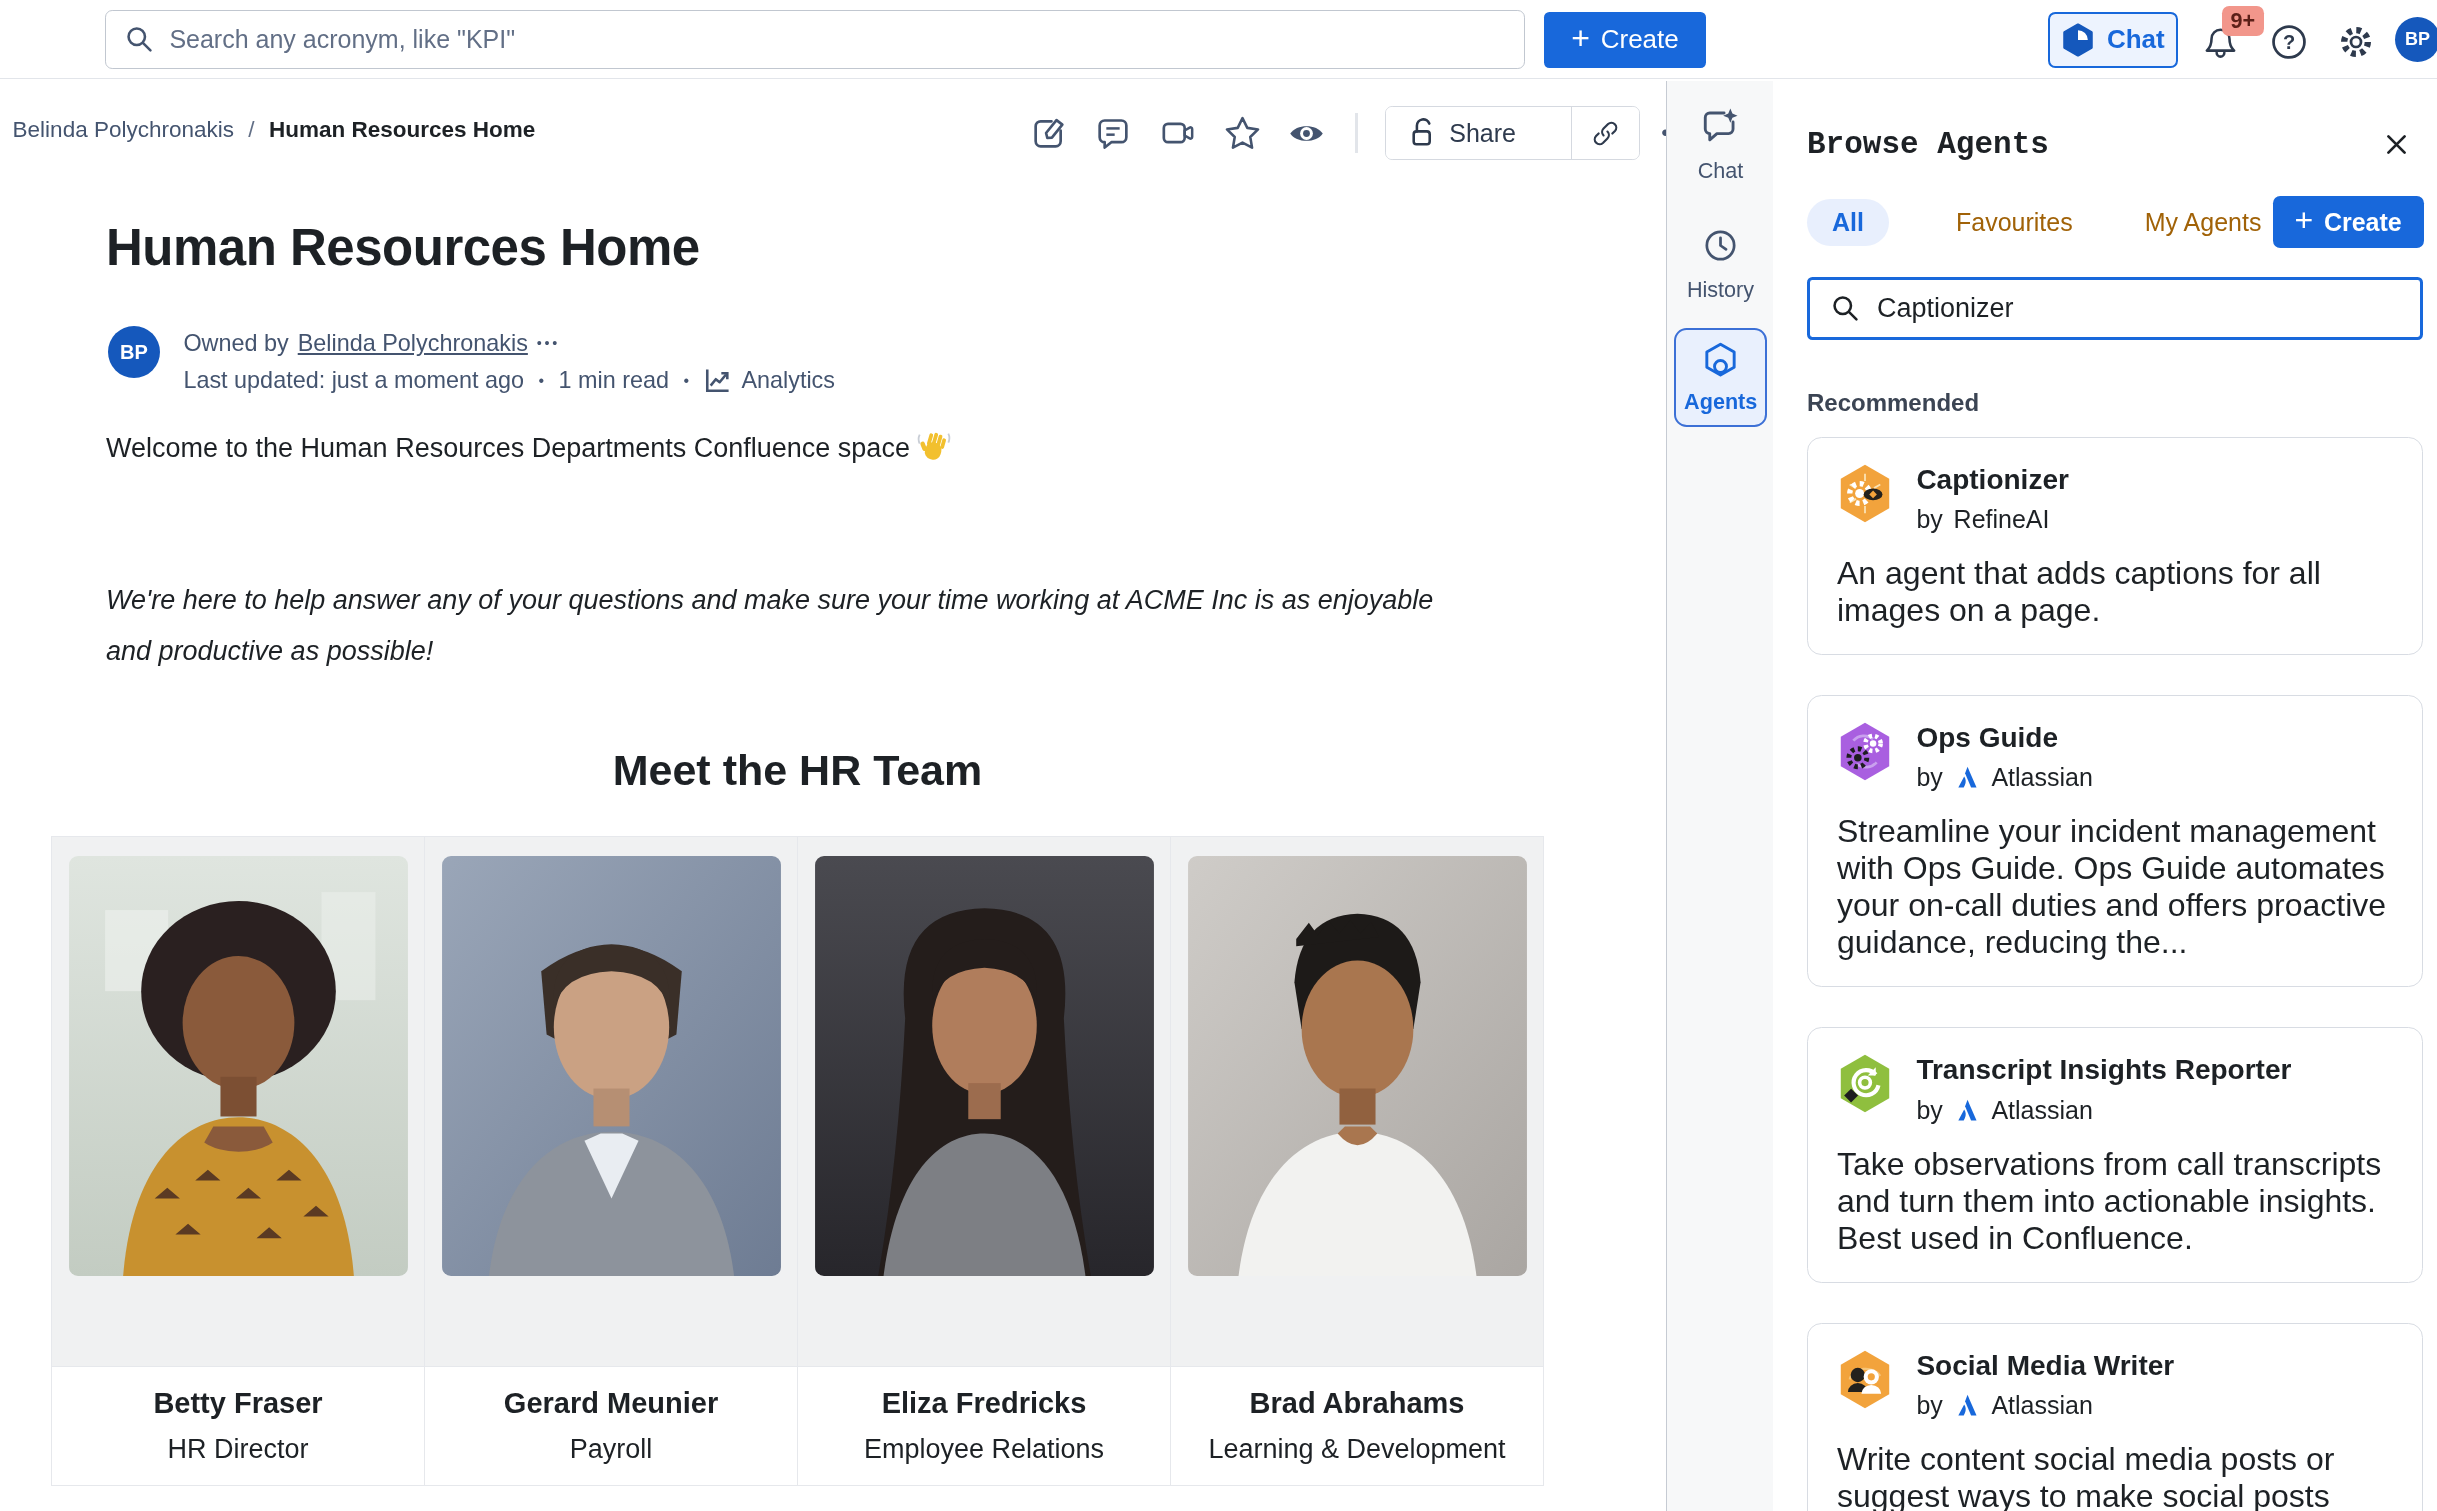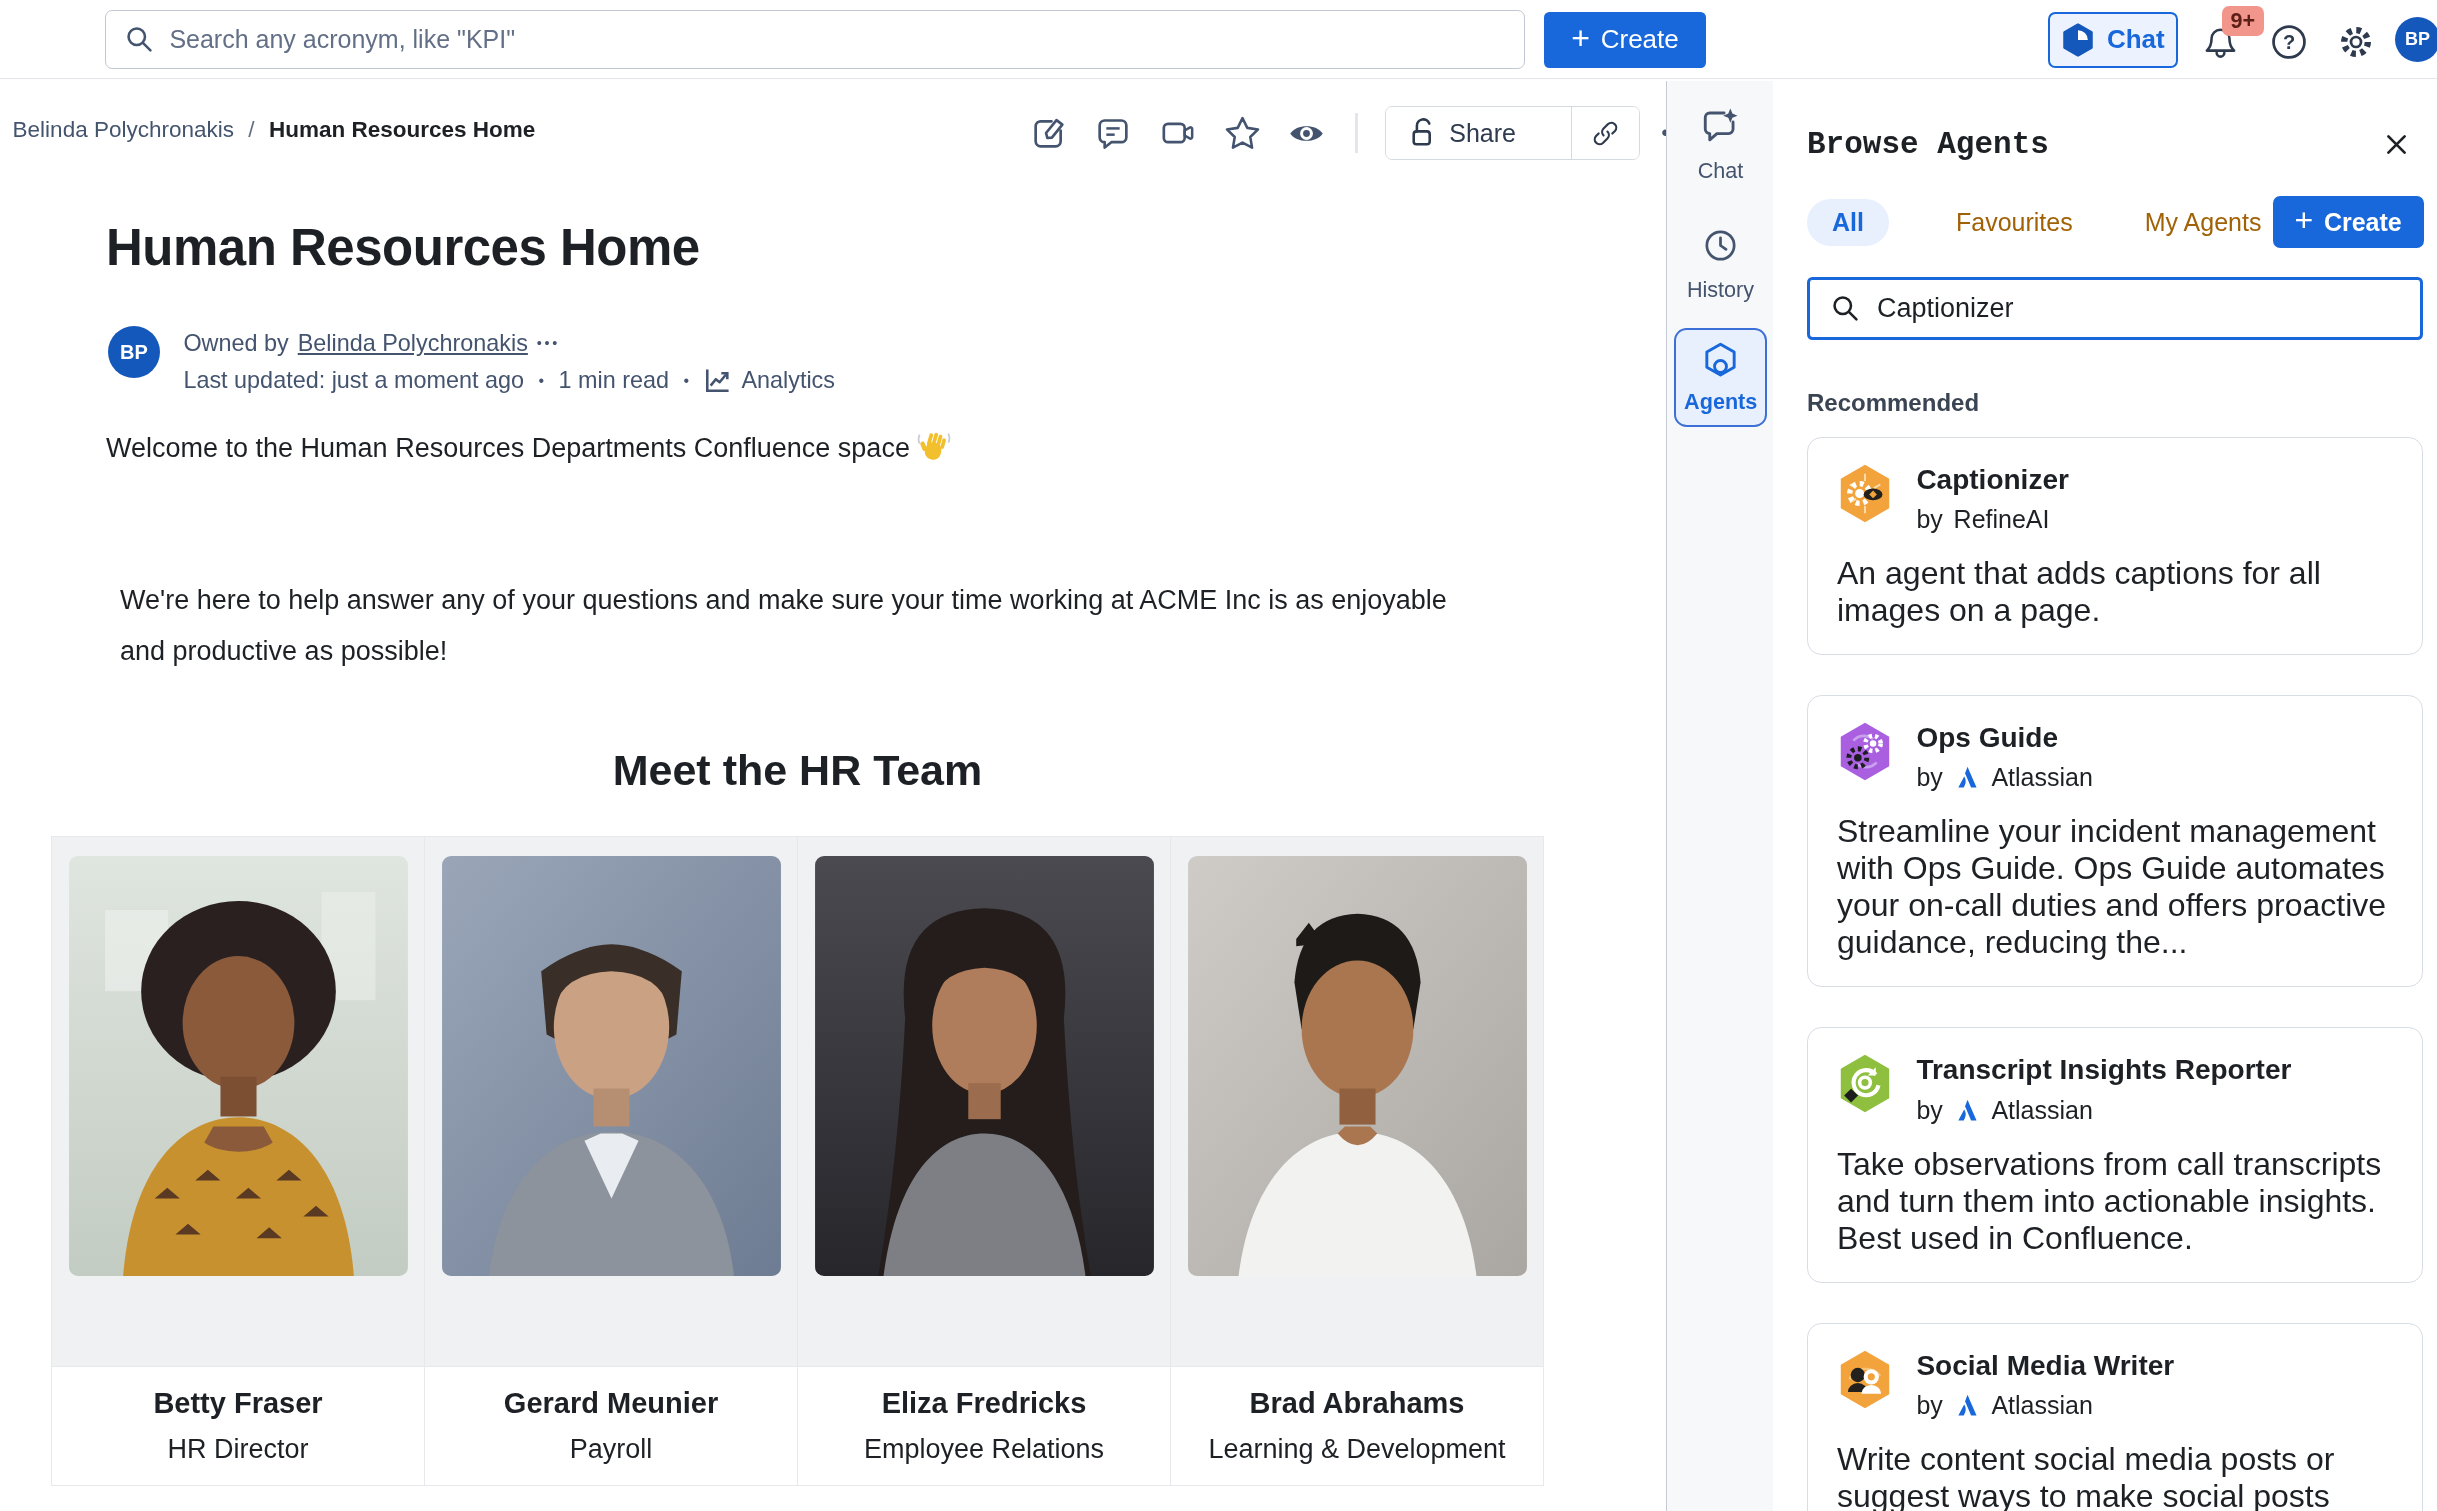--- a/index.html
+++ b/index.html
@@ -63,21 +63,21 @@
     justify-content:center;flex:none;}
   .byl-lines{font-size:23.4px;color:var(--subtle);}
   .byl-row1{display:flex;align-items:center;gap:9px;height:34px;}
   .byl-row2{display:flex;align-items:center;gap:14.4px;height:34px;margin-top:3.6px;}
   .owner-link{text-decoration:underline;cursor:pointer;color:var(--subtle);}
   .owner-more{font-size:14.4px;letter-spacing:2.7px;cursor:pointer;}
   .dot{font-size:16px;}
   .analytics{display:flex;align-items:center;gap:9px;cursor:pointer;}
   .para1{position:absolute;left:106px;top:350px;font-size:27px;display:flex;
     align-items:center;gap:6px;}
-  .para2{position:absolute;left:120px;top:494px;width:1338px;font-size:27px;line-height:51px;}
+  .para2{position:absolute;left:106px;top:494px;width:1338px;font-size:27px;line-height:51px;font-style:italic;}
   .h2{position:absolute;left:51px;top:665px;width:1493px;text-align:center;
     font-size:43px;font-weight:700;}
   table.team{position:absolute;left:51px;top:755px;width:1493px;border-collapse:collapse;}
   table.team td{border:1.8px solid #e6e8ec;}
   td.photo-cell{background:var(--cell);height:530px;vertical-align:top;text-align:center;
     padding-top:19px;width:373px;}
   .photo{width:339px;height:420px;border-radius:9px;overflow:hidden;display:inline-block;}
   td.name-cell{background:#fff;height:119px;text-align:center;vertical-align:middle;}
   .tname{font-size:29px;font-weight:700;margin-bottom:14.4px;}
   .trole{font-size:27px;}

